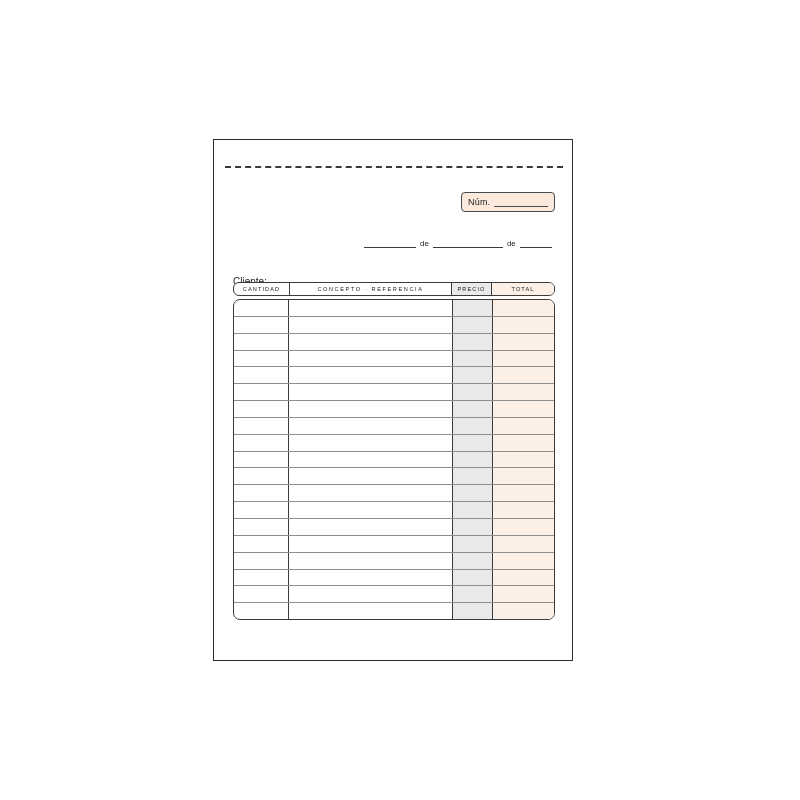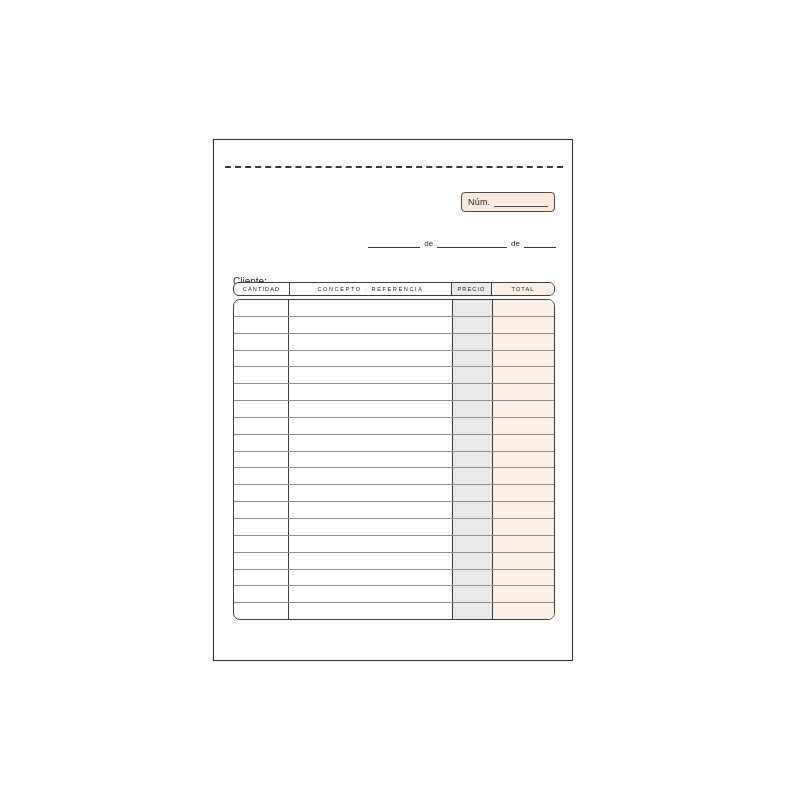--- a/index.html
+++ b/index.html
@@ -72,21 +72,20 @@
 
   
   .date-line {
     position: absolute;
     left: 150px;
     top: 94px;
     width: 192px;
     height: 14px;
     display: flex;
     align-items: flex-end;
-    justify-content: flex-end;
     gap: 3px;
     font-size: 8px;
     color: #1d1d1d;
   }
   .date-line .rule-a { width: 52px; border-bottom: 1px solid #3b3b3b; height: 9px; }
   .date-line .rule-b { width: 70px; border-bottom: 1px solid #3b3b3b; height: 9px; }
   .date-line .rule-c { width: 32px; border-bottom: 1px solid #3b3b3b; height: 9px; }
   .date-line .de { padding: 0 1px; line-height: 9px; }
 
   

